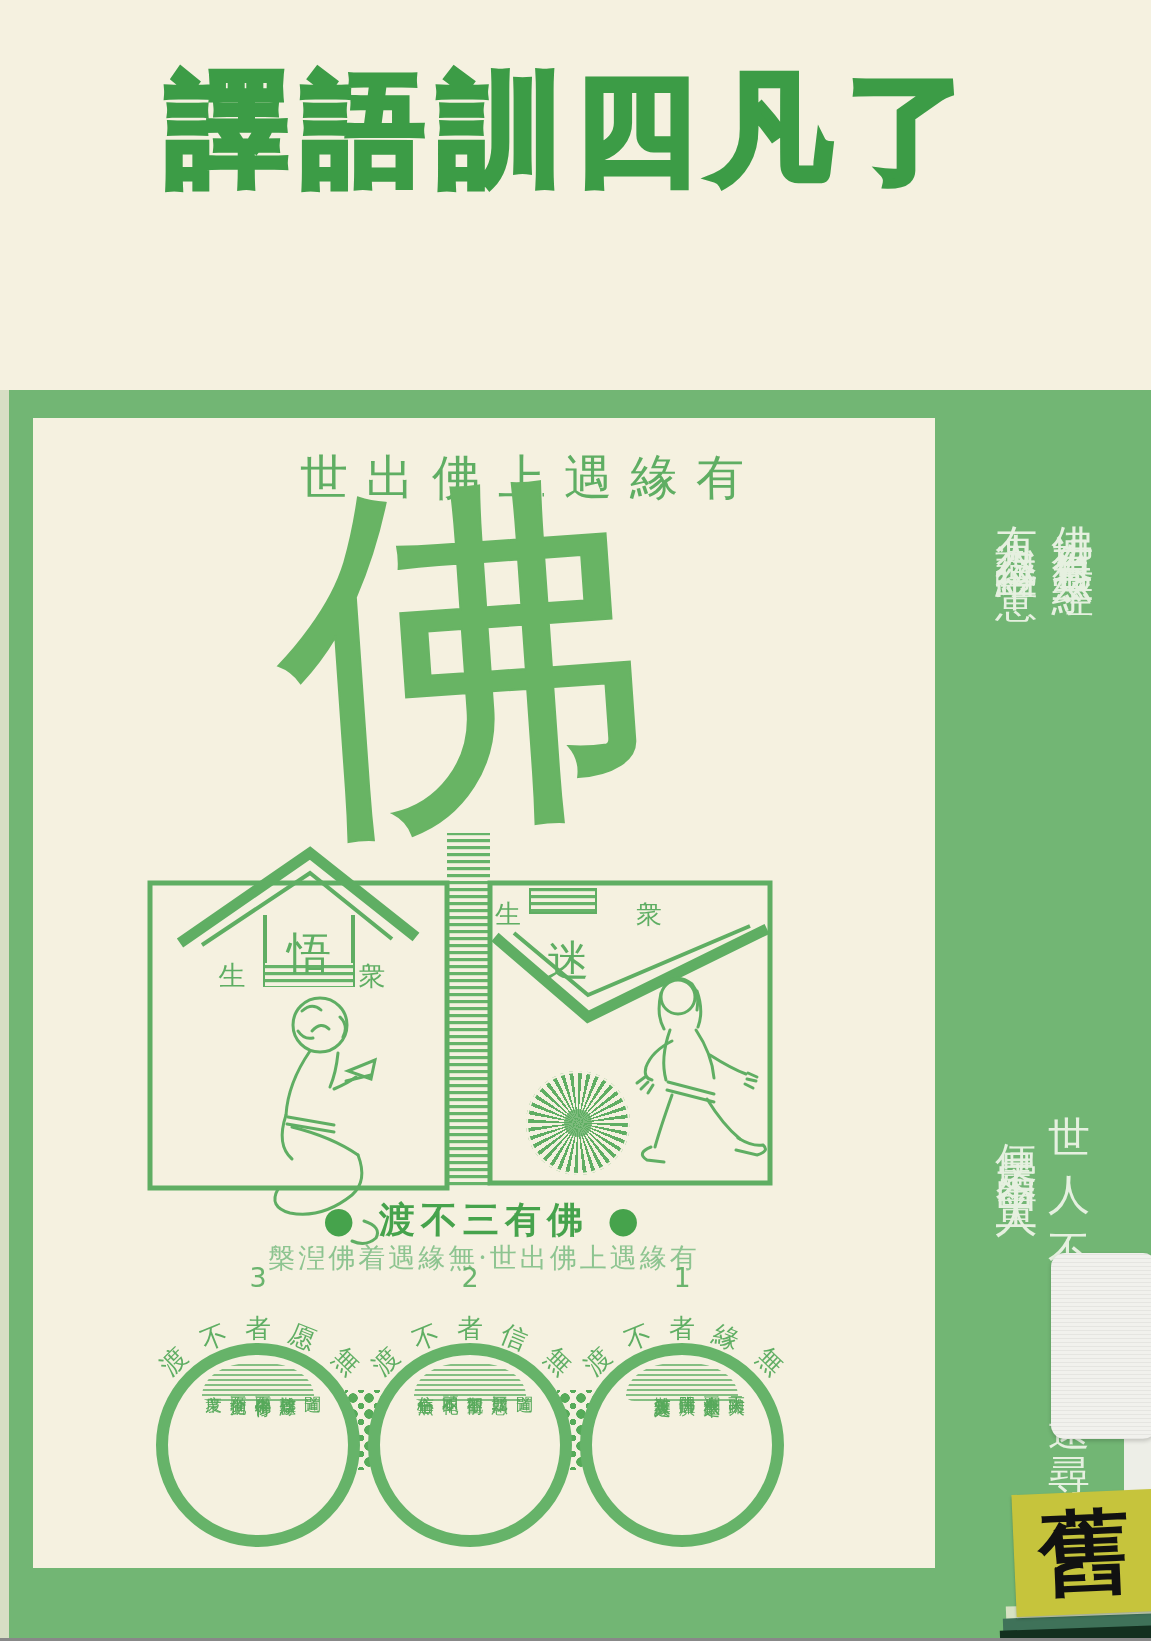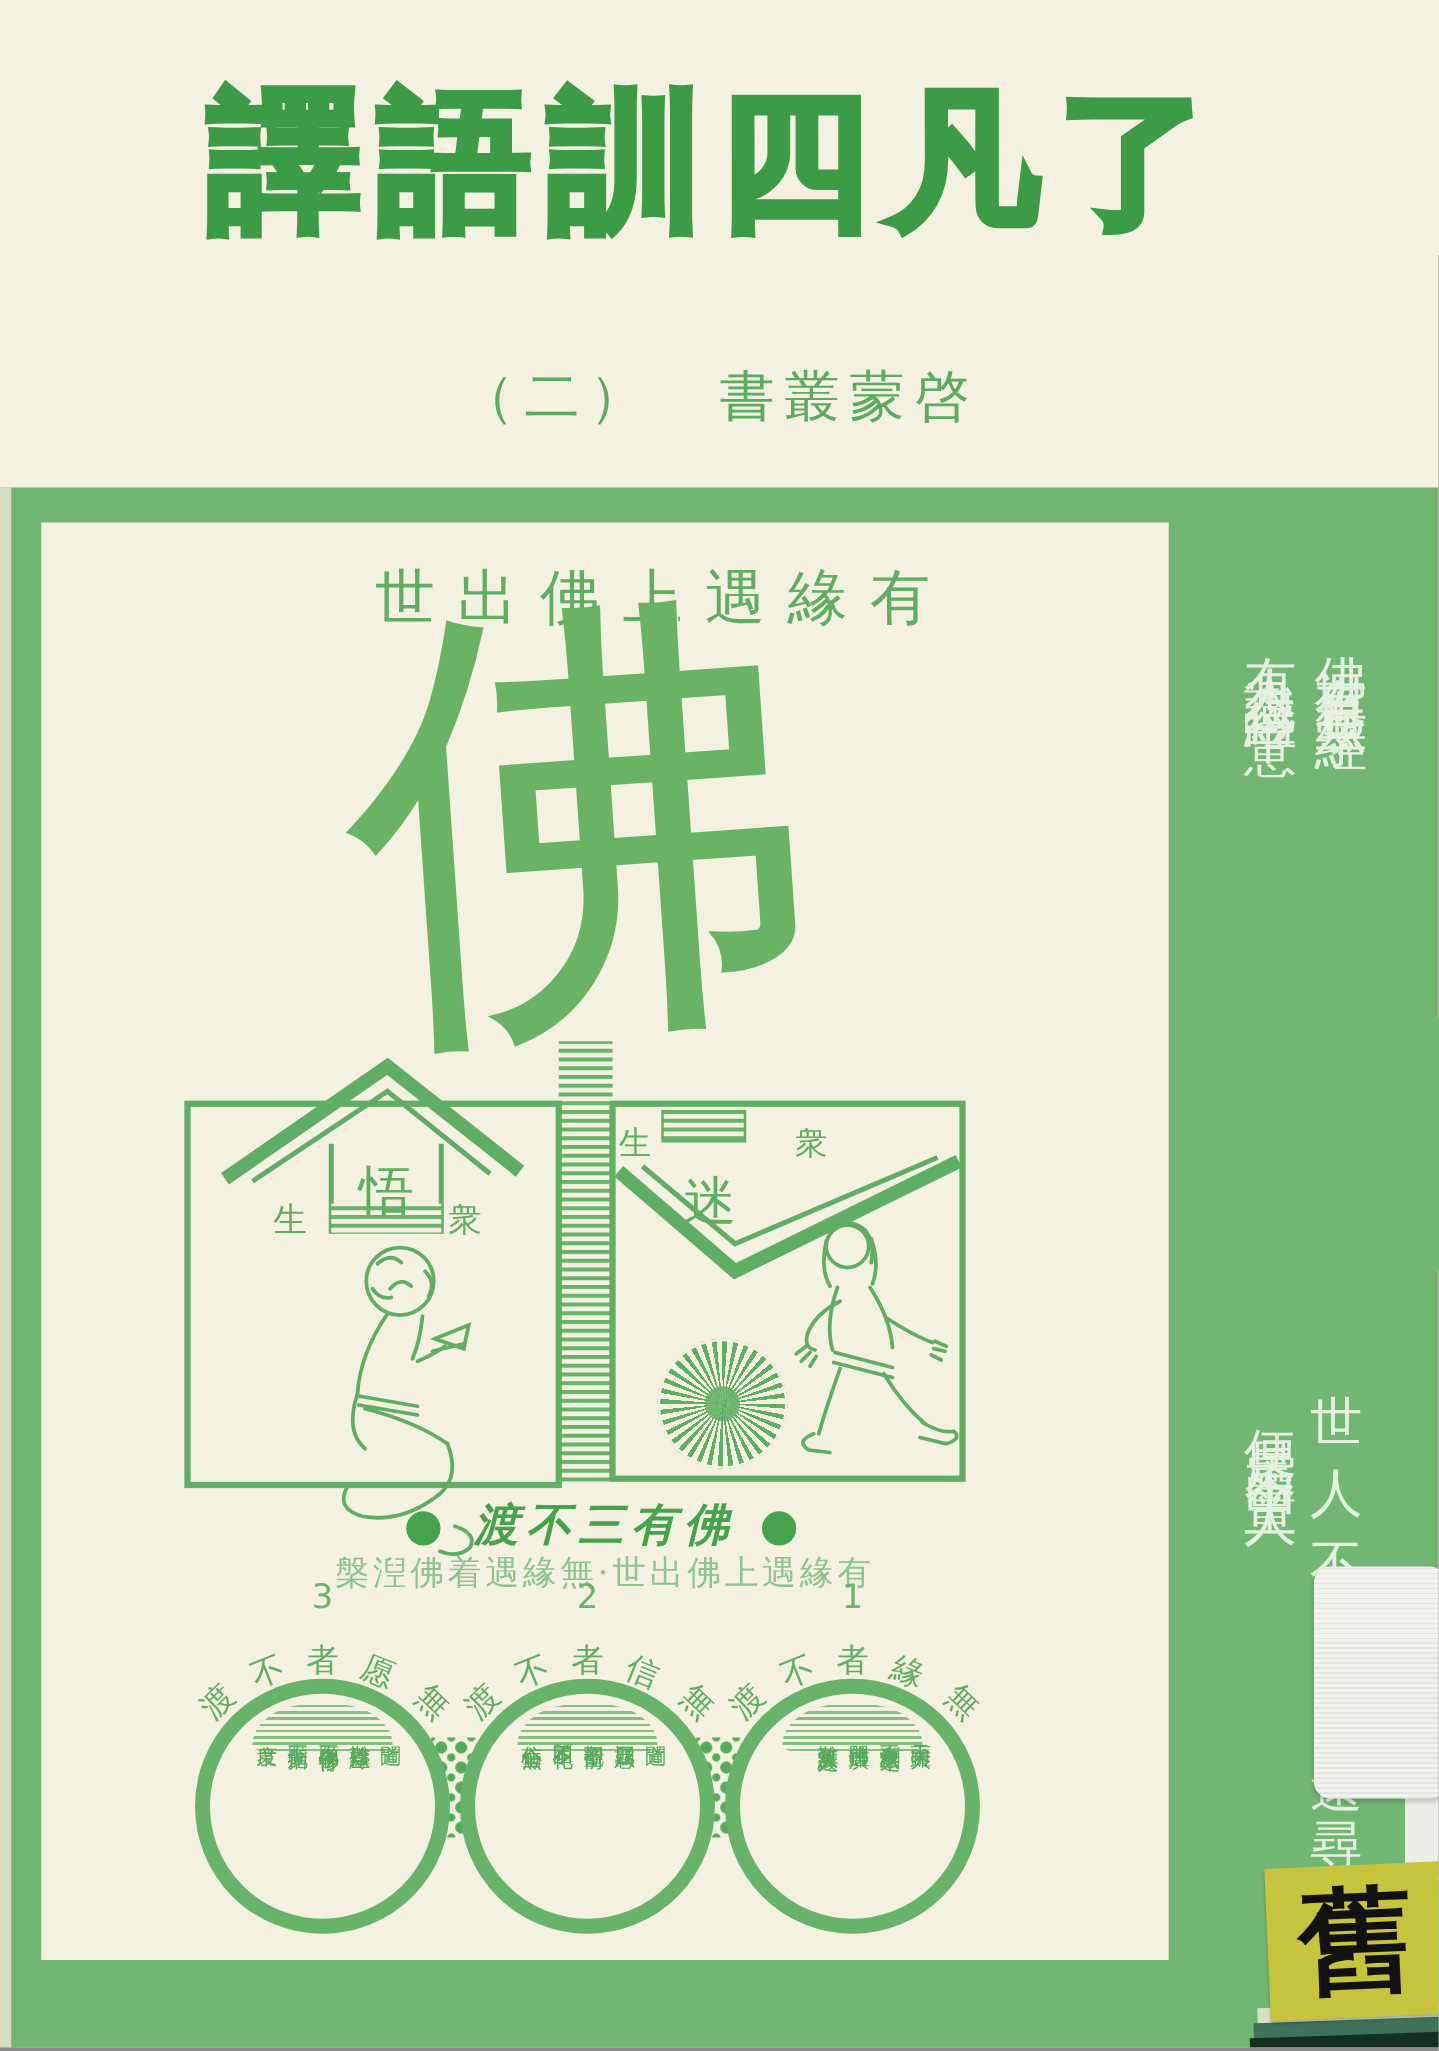--- a/index.html
+++ b/index.html
@@ -45,21 +45,21 @@
     box-shadow:inset 0 0 0 2px #f5f1e0;
   }
   .sunburst:after{
     content:""; position:absolute; left:38px; top:38px; width:28px; height:28px;
     border-radius:50%; background:#5fae63; opacity:.8;
   }
   
   .save-head{
     position:absolute; left:33px; top:1196px; width:902px; text-align:center;
     font-family:"DejaVu Sans", sans-serif; font-weight:bold;
-    font-size:36px; letter-spacing:6px; color:#46a34c;font-style:italic;
+    font-size:36px; letter-spacing:6px; color:#46a34c;
   }
   .save-sub{
     position:absolute; left:33px; top:1240px; width:902px; text-align:center;
     font-size:27px; letter-spacing:3px; color:#8dc490;
   }
   .num{position:absolute; top:1262px; width:40px; text-align:center;
        font-family:"DejaVu Sans", sans-serif; font-size:27px; color:#6ab46d;}
   .num3{left:238px;} .num2{left:450px;} .num1{left:662px;}
 
   .checker{
@@ -142,21 +142,20 @@
     display:flex; align-items:center; justify-content:center;
   }
   .old-char{font-size:92px; font-weight:bold; color:#111; line-height:1;}
 </style>
 </head>
 <body>
 
 <div class="cover">
 
   <div class="title">譯語訓四凡了</div>
-  <div class="subtitle">（二）　書叢蒙啓</div>
 
   <div class="green-body"></div>
   <div class="edge-strip"></div>
   <div class="panel"></div>
 
   <div class="panel-heading">世出佛上遇緣有</div>
   <div class="big-fo">佛</div>
 
   <svg class="diagram" width="650" height="470" viewBox="0 0 650 470">
     <defs>

